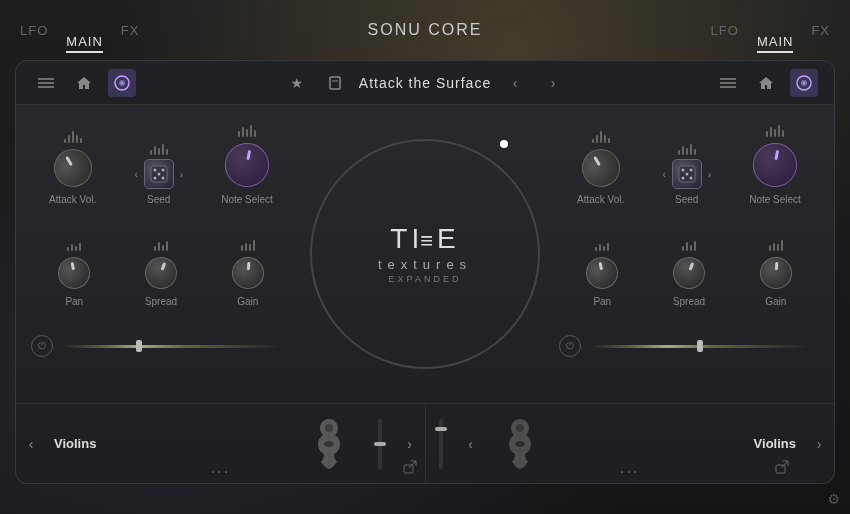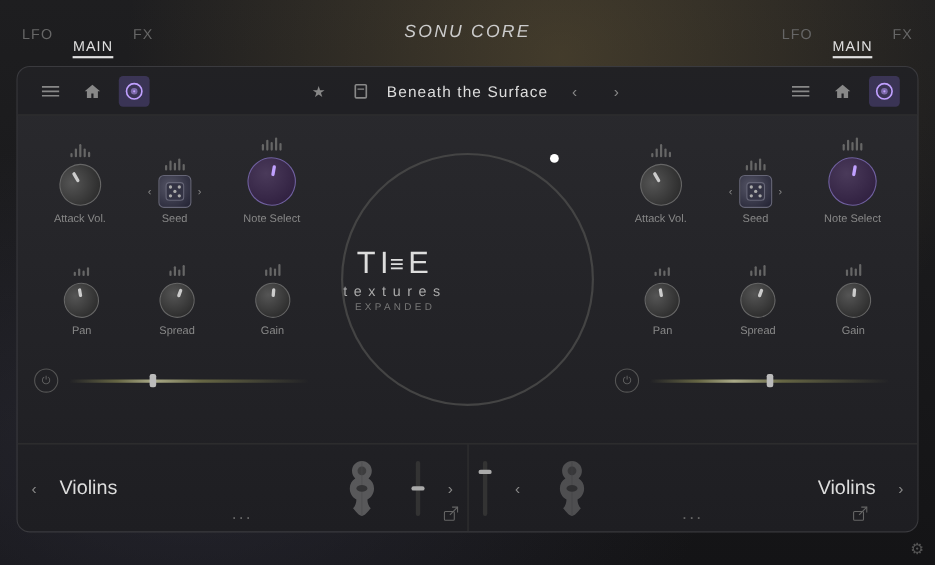--- a/index.html
+++ b/index.html
@@ -61,21 +61,20 @@
       padding-bottom: 2px;
       margin-top: 27px;
     }
 
     .brand-logo {
       font-size: 16px;
       color: #ccc;
       letter-spacing: 2px;
       text-align: center;
       font-weight: 300;
-      font-style: italic;
     }
 
     
     .panel {
       margin: 0 15px;
       background: linear-gradient(180deg, #2a2a2e 0%, #1e1e22 100%);
       border-radius: 12px;
       border: 1px solid #3a3a3e;
       flex: 1;
       display: flex;
@@ -272,20 +271,21 @@
     }
 
     .main-circle {
       width: 230px;
       height: 230px;
       border-radius: 50%;
       border: 2px solid #444;
       position: relative;
       display: flex;
       align-items: center;
+      justify-content: center;
     }
 
     .main-circle::before {
       content: '';
       position: absolute;
       top: -1px;
       right: 30px;
       width: 8px;
       height: 8px;
       background: #fff;
@@ -351,23 +351,23 @@
 
     .inst-info {
       flex: 1;
       display: flex;
       flex-direction: column;
       justify-content: center;
       padding: 0 8px;
     }
 
     .inst-name {
-      font-size: 18px;
+      font-size: 13px;
       color: #ddd;
-      font-weight: 400;
+      font-weight: 700;
     }
 
     .inst-subtitle {
       font-size: 11px;
       color: #888;
     }
 
     .inst-image {
       width: 70px;
       height: 60px;
@@ -536,21 +536,21 @@
         </div>
       </div>
       <div class="panel-header-left">
         <div class="icon-btn">★</div>
         <div class="icon-btn">
           <svg width="14" height="14" viewBox="0 0 14 14">
               <rect x="2" y="1" width="10" height="12" rx="1" fill="none" stroke="#888" stroke-width="1.5"></rect>
               <line x1="4" y1="5" x2="10" y2="5" stroke="#888" stroke-width="1"></line>
             </svg>
         </div>
-        <span class="panel-title">Beneath the Surface</span>
+        <span class="panel-title">Attack the Surface</span>
         <div class="icon-btn">‹</div>
         <div class="icon-btn">›</div>
       </div>
       <div class="panel-header-right">
         <div class="icon-btn">
           <svg width="16" height="12" viewBox="0 0 16 12">
               <line x1="0" y1="2" x2="16" y2="2" stroke="#888" stroke-width="1.5"></line>
               <line x1="0" y1="6" x2="16" y2="6" stroke="#888" stroke-width="1.5"></line>
               <line x1="0" y1="10" x2="16" y2="10" stroke="#888" stroke-width="1.5"></line>
             </svg>

